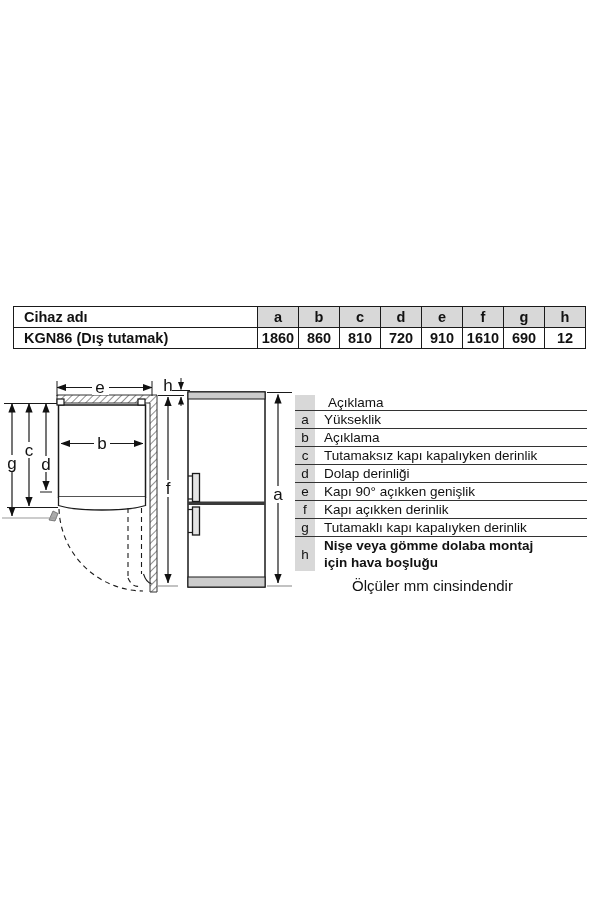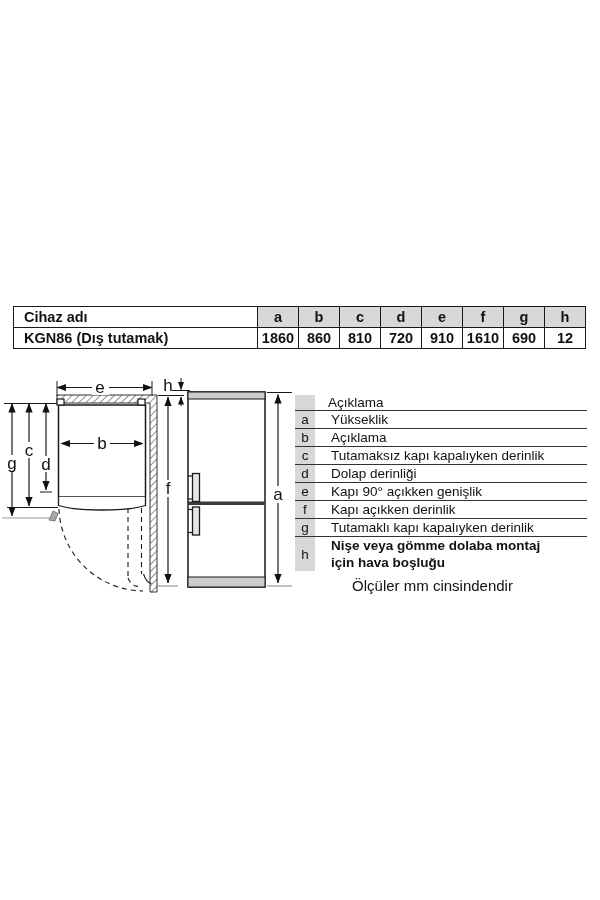--- a/index.html
+++ b/index.html
@@ -19,21 +19,21 @@
   table.spec .name{text-align:left;padding-left:10px;}
   table.spec col.c-name{width:244px;}
   table.spec th.dim{background:#d8d8d8;}
   
   table.legend{
     position:absolute;left:295px;top:395px;width:292px;
     border-collapse:collapse;font-size:13.5px;table-layout:fixed;
   }
   table.legend td{border-bottom:1px solid #333;padding:0;height:17px;vertical-align:middle;}
   table.legend td.key{background:#d8d8d8;width:20px;text-align:center;}
-  table.legend td.txt{padding-left:16px;}
+  table.legend td.txt{padding-left:9px;}
   table.legend tr.hdr td{height:15px;}
   table.legend tr.hdr td.txt{padding-left:13px;}
   table.legend tr.last td{border-bottom:none;height:31px;}
   table.legend tr.last td.txt{white-space:pre-line;line-height:17px;font-weight:bold;}
   
   .footnote{
     position:absolute;left:280px;top:577px;width:305px;
     text-align:center;font-size:15px;
   }
   

